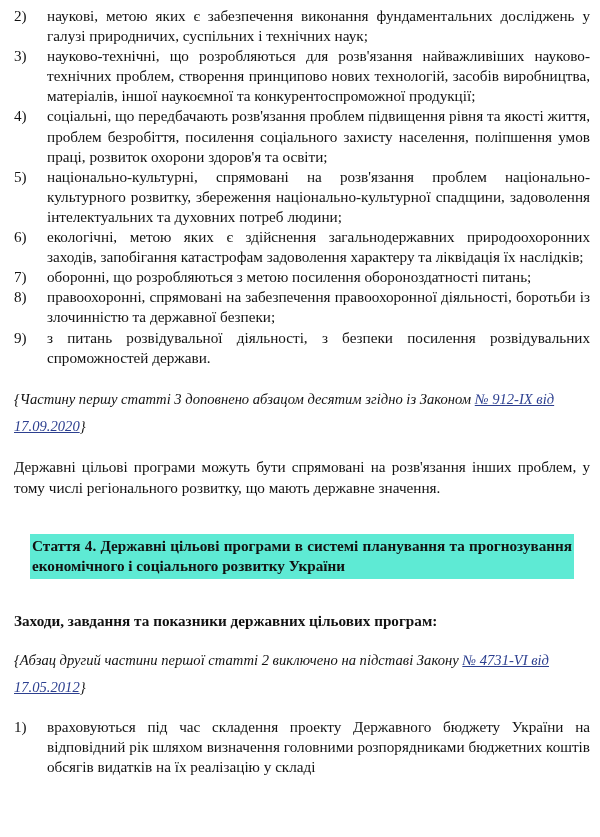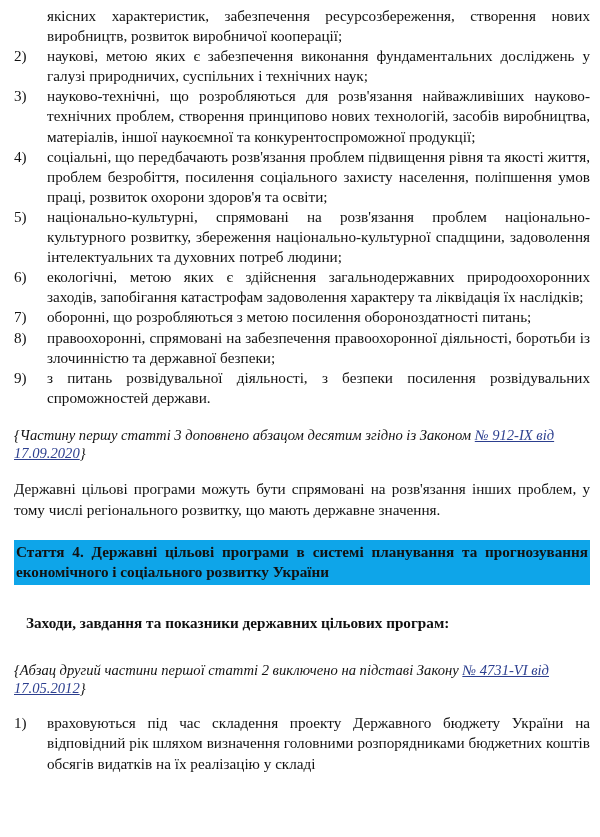--- a/index.html
+++ b/index.html
@@ -63,65 +63,61 @@
     text-align: justify;
     text-justify: inter-word;
     margin: 0;
   }
 
   
   .note {
     font-family: "Liberation Serif", "DejaVu Serif", serif;
     font-style: italic;
     font-size: 14.6px;
-    line-height: 18px;
+    line-height: 27px;
     text-align: left;
     margin: 0;
   }
   .note .lnk {
     color: #2c3f8f;
     text-decoration: underline;
     font-style: italic;
     cursor: pointer;
   }
 
   
   .article-heading {
-    background: #0ea5e9;
+    background: #5eead4;
     font-weight: bold;
     font-size: 15.2px;
     line-height: 20.6px;
     text-align: justify;
     text-justify: inter-word;
-    margin: 0;
+    margin: 16px;
     padding: 2px 2px 2px 2px;
     box-decoration-break: clone;
     -webkit-box-decoration-break: clone;
   }
 
   .sub-heading {
     font-weight: bold;
     font-size: 15.2px;
     line-height: 20.3px;
-    margin: 12px;
+    margin: 0;
     text-align: left;
   }
   .sp-16 { height: 16px; }
   .sp-18 { height: 18px; }
   .sp-20 { height: 20px; }
 </style>
 </head>
 <body>
 
 <div class="page">
 
-  <div class="cont-item">
-    <div></div>
-    <div class="list-body">якісних характеристик, забезпечення ресурсозбереження, створення нових виробництв, розвиток виробничої кооперації;</div>
-  </div>
 
   <div class="list">
 
     <div class="list-item">
       <div class="list-marker">2)</div>
       <div class="list-body">наукові, метою яких є забезпечення виконання фундаментальних досліджень у галузі природничих, суспільних і технічних наук;</div>
     </div>
 
     <div class="list-item">
       <div class="list-marker">3)</div>

